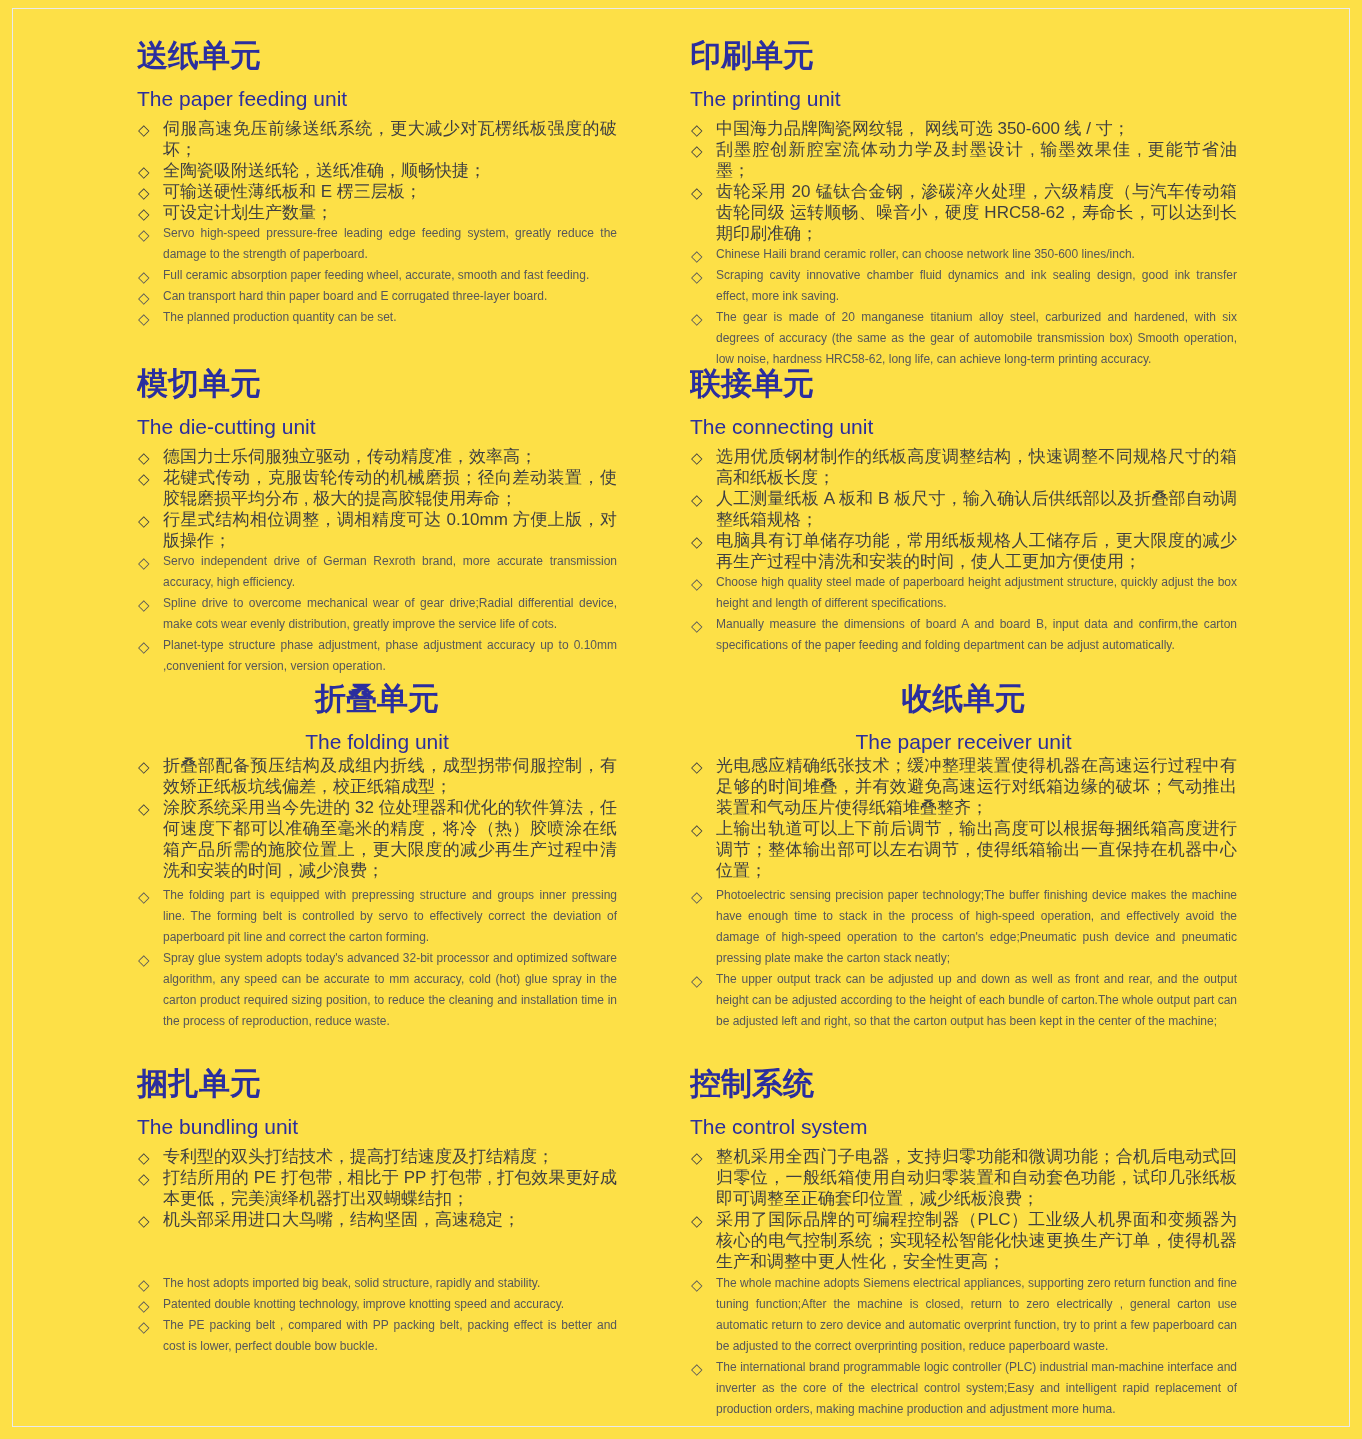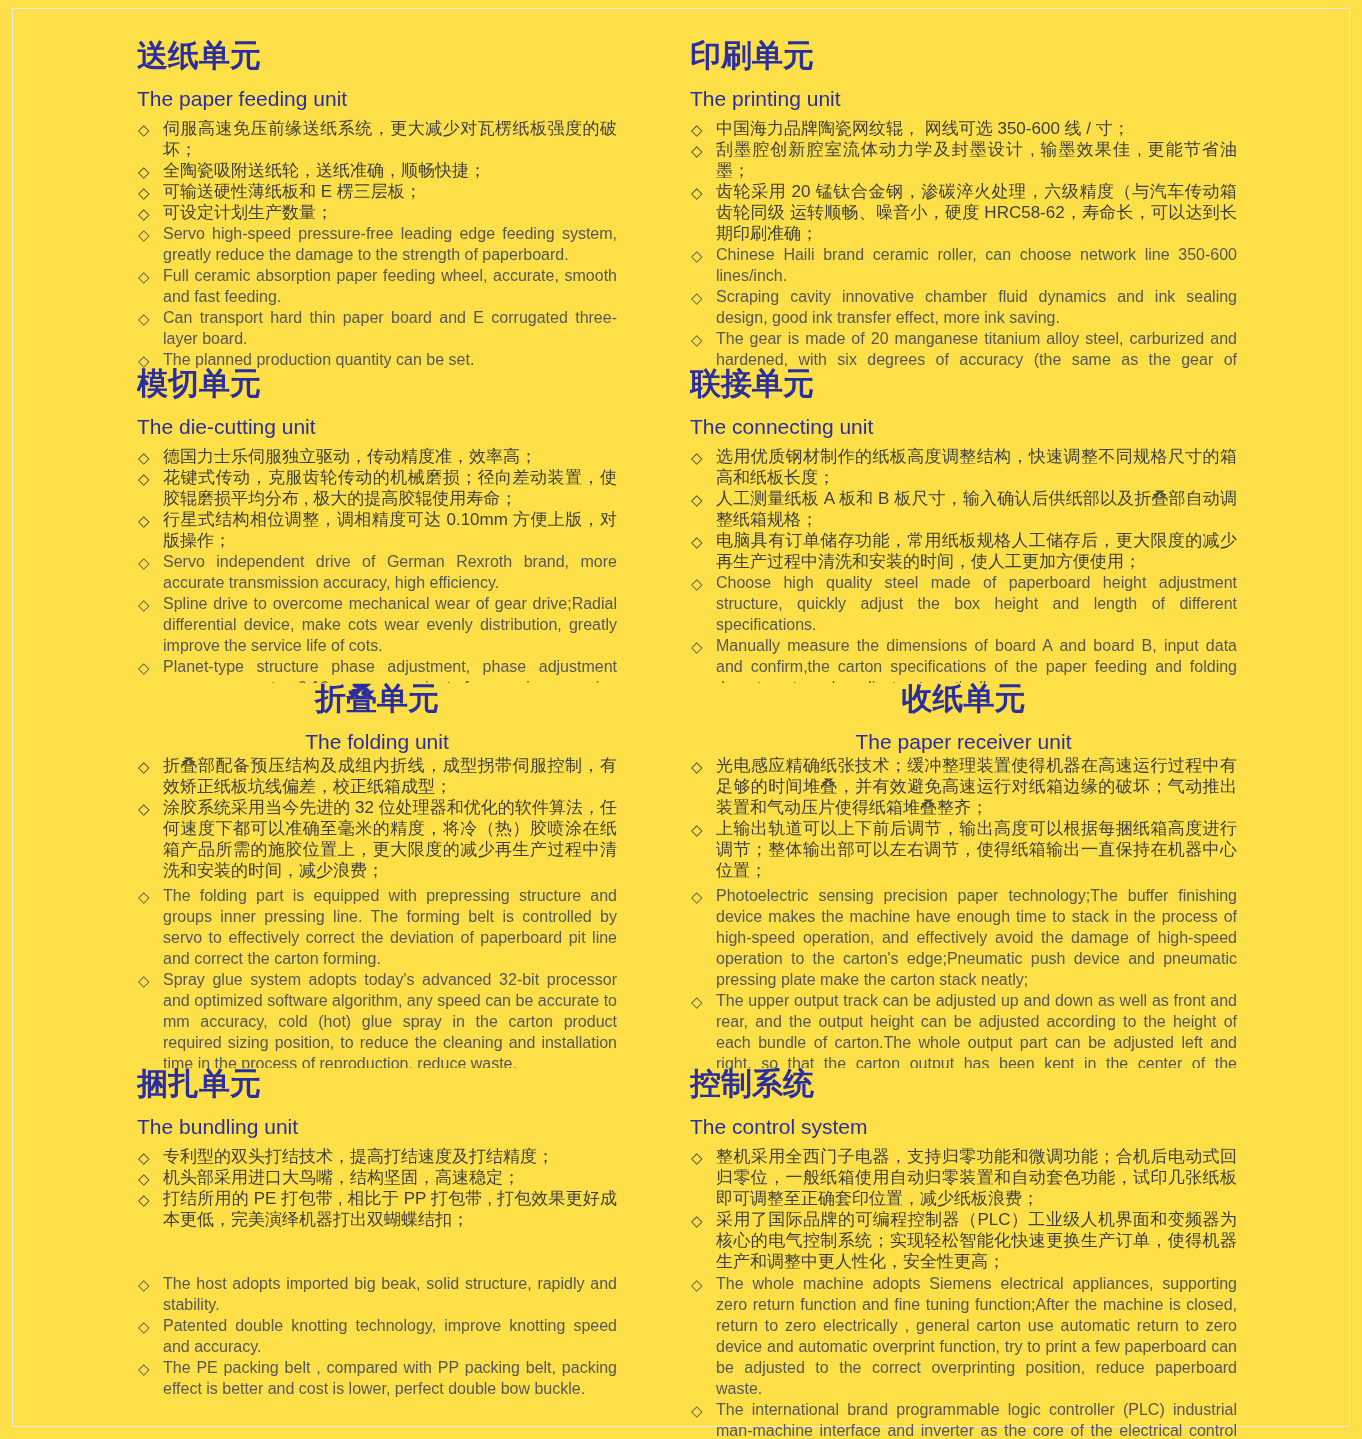--- a/index.html
+++ b/index.html
@@ -67,21 +67,21 @@
     left: 1px;
     top: 1px;
     font-size: 15px;
   }
   ul.zh {
     font-size: 17px;
     line-height: 21px;
     color: var(--zh-text);
   }
   ul.en {
-    font-size: 16px;
+    font-size: 12px;
     line-height: 21px;
     color: var(--en-text);
   }
   
   .row0 ul.zh { min-height: 85px; }
   .row1 ul.zh { min-height: 88px; }
   .row2 ul.zh { min-height: 130px; }
   .row3 ul.zh { min-height: 127px; }
 </style>
 </head>
@@ -189,22 +189,22 @@
         </ul>
   </section>
 
   <section class="section row3">
     <header class="sec-head">
       <h1 class="title-zh">捆扎单元</h1>
       <h2 class="title-en">The bundling unit</h2>
     </header>
     <ul class="bullets zh">
           <li>专利型的双头打结技术，提高打结速度及打结精度；</li>
+          <li>打结所用的 PE 打包带 , 相比于 PP 打包带 , 打包效果更好成本更低，完美演绎机器打出双蝴蝶结扣；</li>
           <li>机头部采用进口大鸟嘴，结构坚固，高速稳定；</li>
-          <li>打结所用的 PE 打包带 , 相比于 PP 打包带 , 打包效果更好成本更低，完美演绎机器打出双蝴蝶结扣；</li>
         </ul>
     <ul class="bullets en">
           <li>The host adopts imported big beak, solid structure, rapidly and stability.</li>
           <li>Patented double knotting technology, improve knotting speed and accuracy.</li>
           <li>The PE packing belt , compared with PP packing belt, packing effect is better and cost is lower, perfect double bow buckle.</li>
         </ul>
   </section>
 
   <section class="section row3">
     <header class="sec-head">

